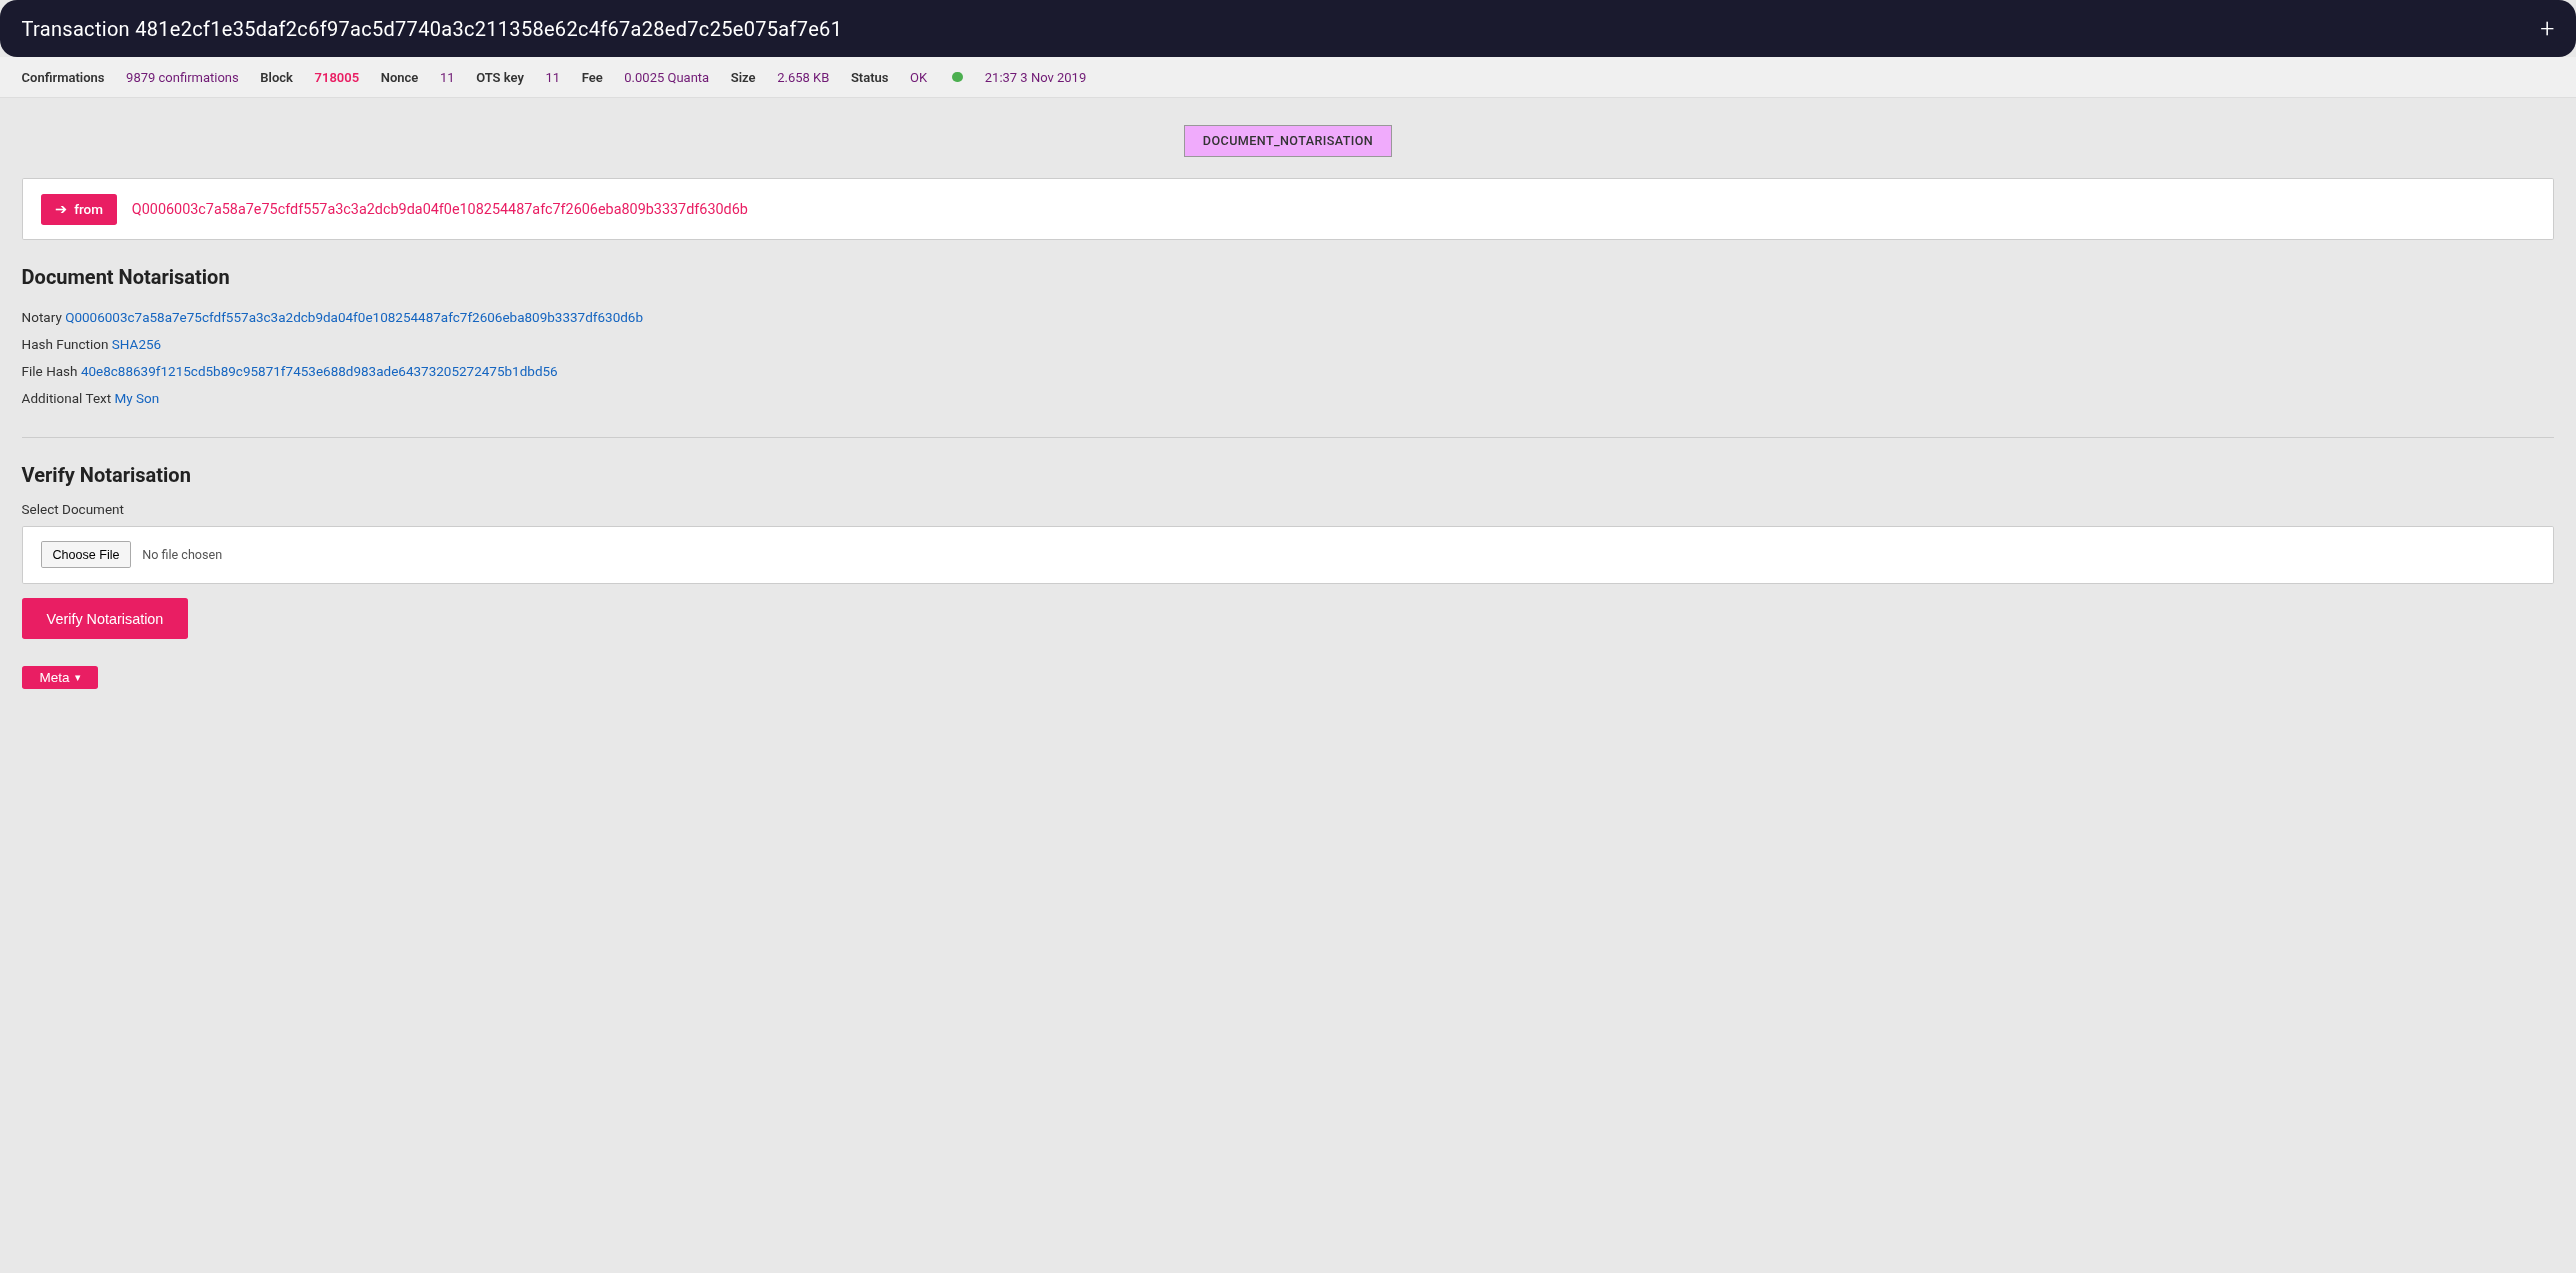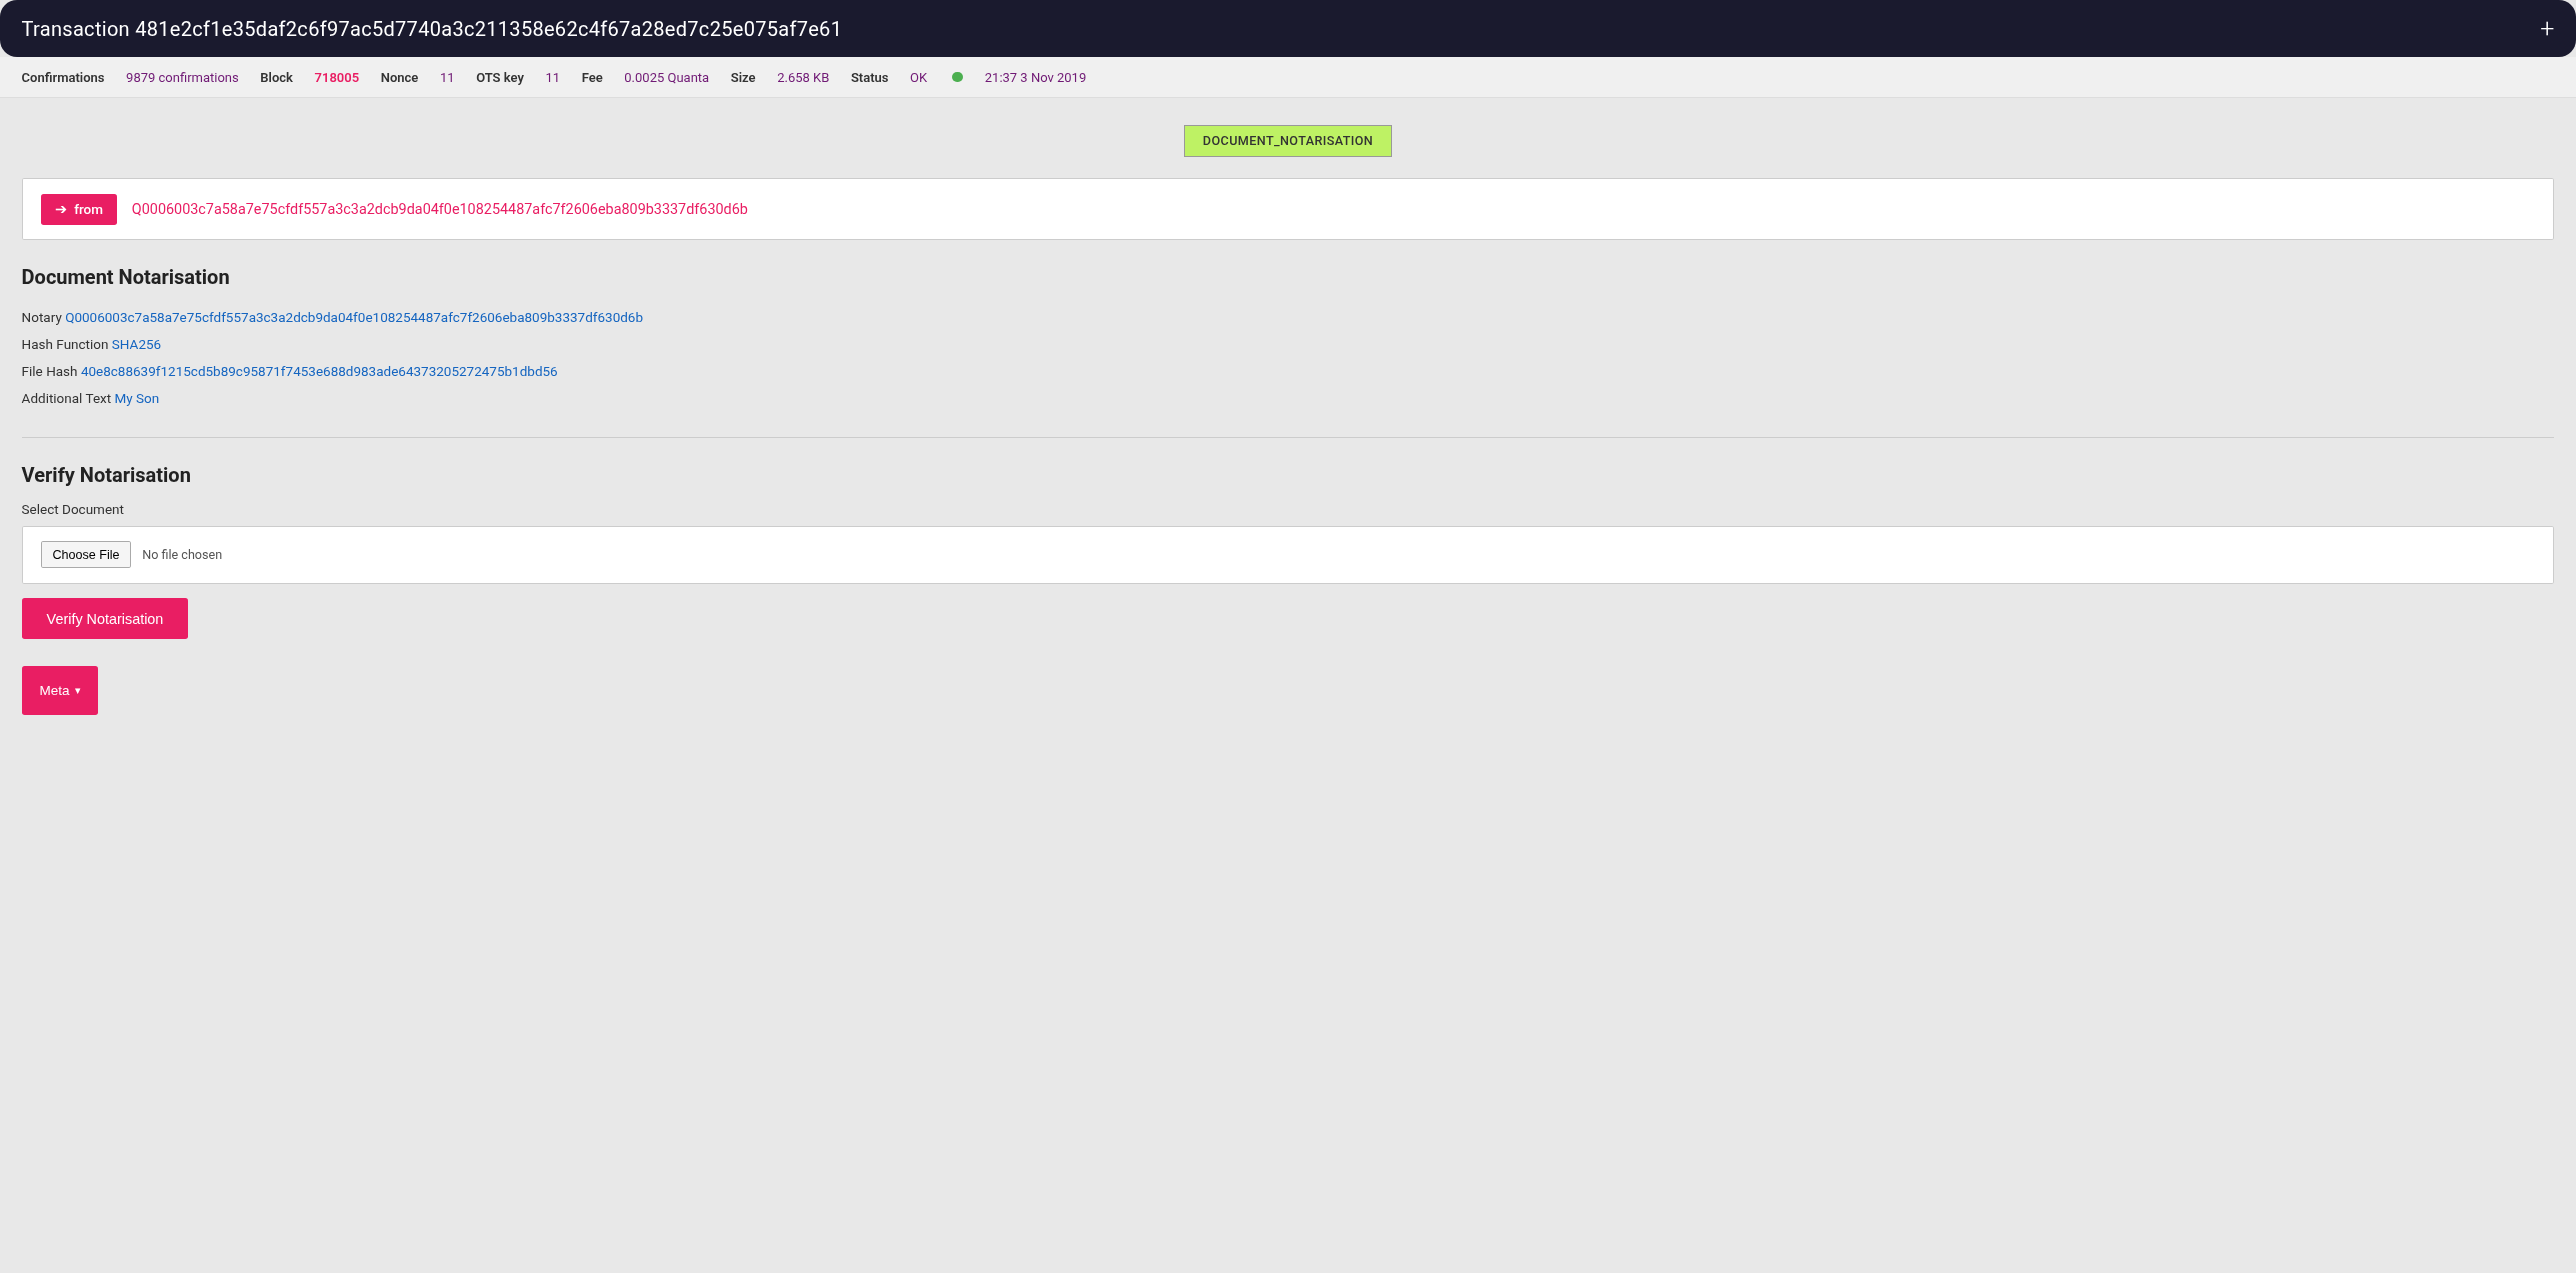--- a/index.html
+++ b/index.html
@@ -72,21 +72,21 @@
     }
 
     
     .type-badge-container {
       display: flex;
       justify-content: center;
       margin-bottom: 21.6px;
     }
     .type-badge {
       border: 0.9px solid #999;
-      background: #bef264;
+      background: #f0abfc;
       padding: 7.2px 18px;
       font-size: 12.6px;
       font-weight: 500;
       color: #333;
       letter-spacing: 0.4px;
     }
 
     
     .from-card {
       background: #fff;
@@ -193,21 +193,21 @@
       cursor: pointer;
       border-radius: 2.7px;
       margin-top: 14.4px;
     }
 
     
     .meta-btn {
       background: #e91e63;
       color: #fff;
       border: none;
-      padding: 17px 18px;
+      padding: 4px 18px;
       font-size: 13.5px;
       cursor: pointer;
       border-radius: 2.7px;
       display: flex;
       align-items: center;
       gap: 5.4px;
       margin-top: 27px;
     }
     .chevron-down {
       font-size: 10.8px;

